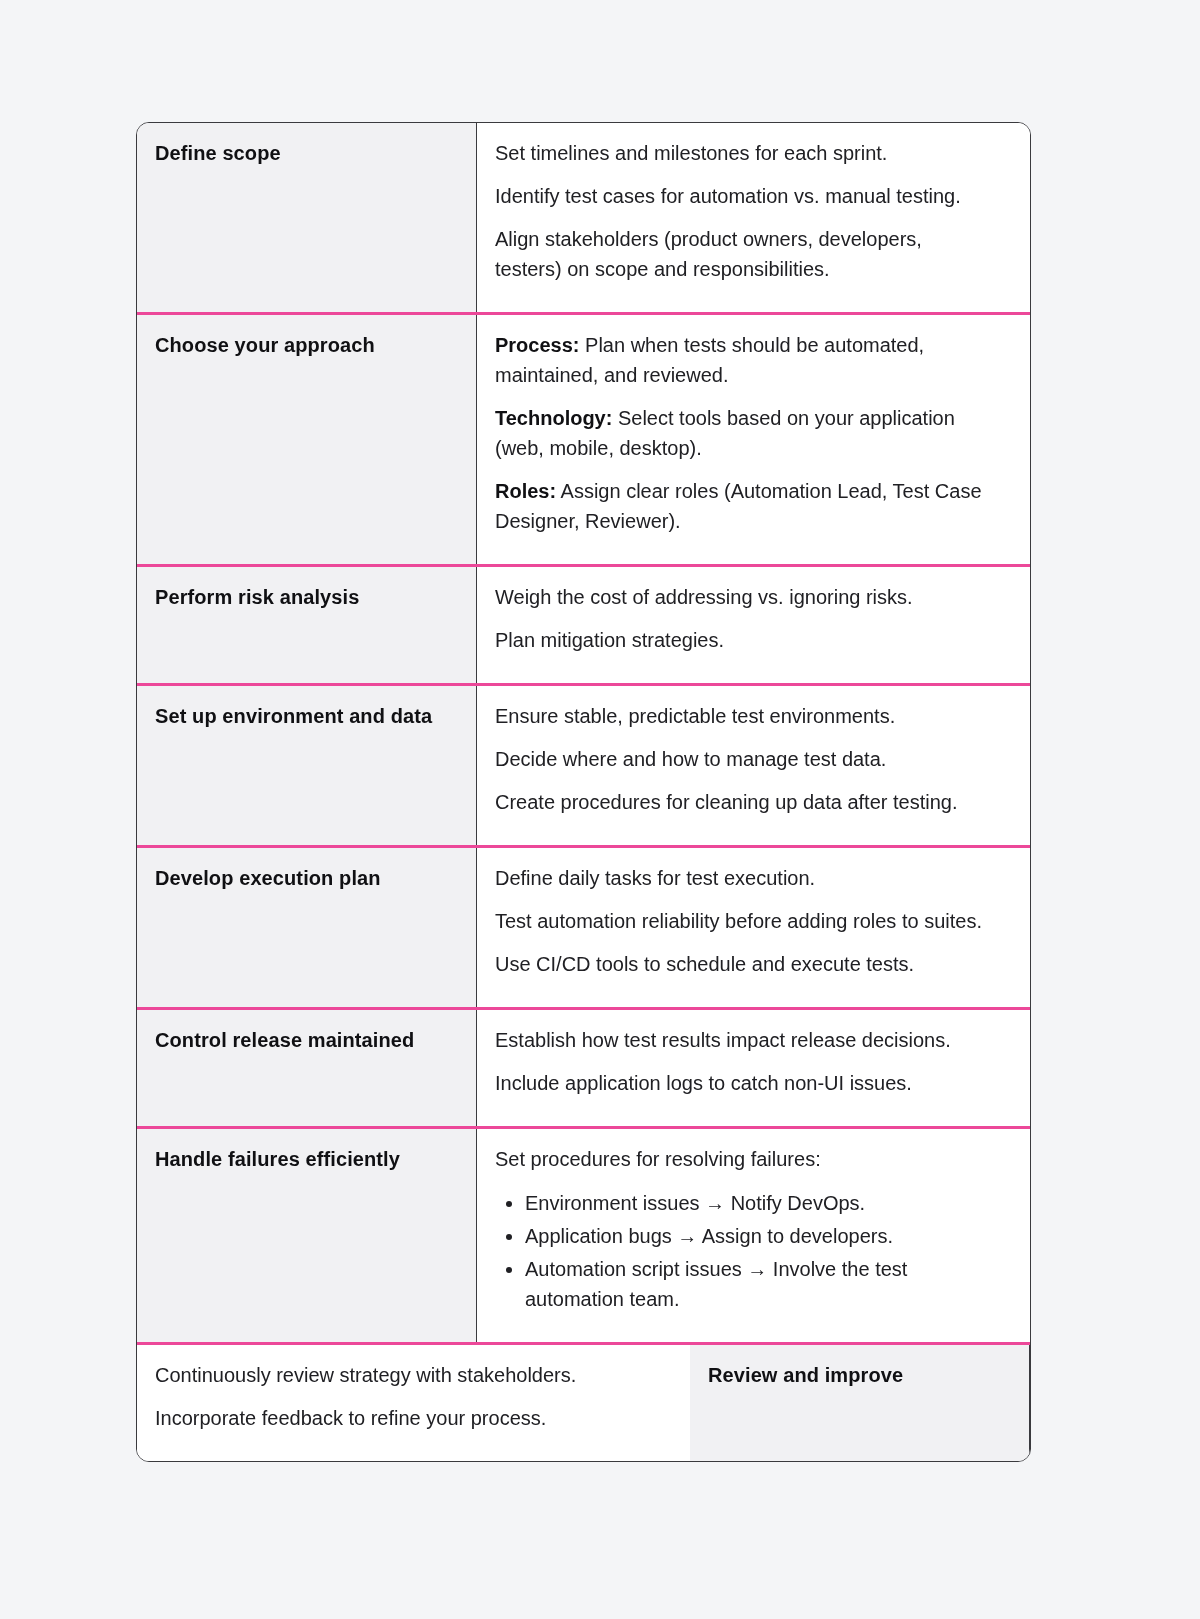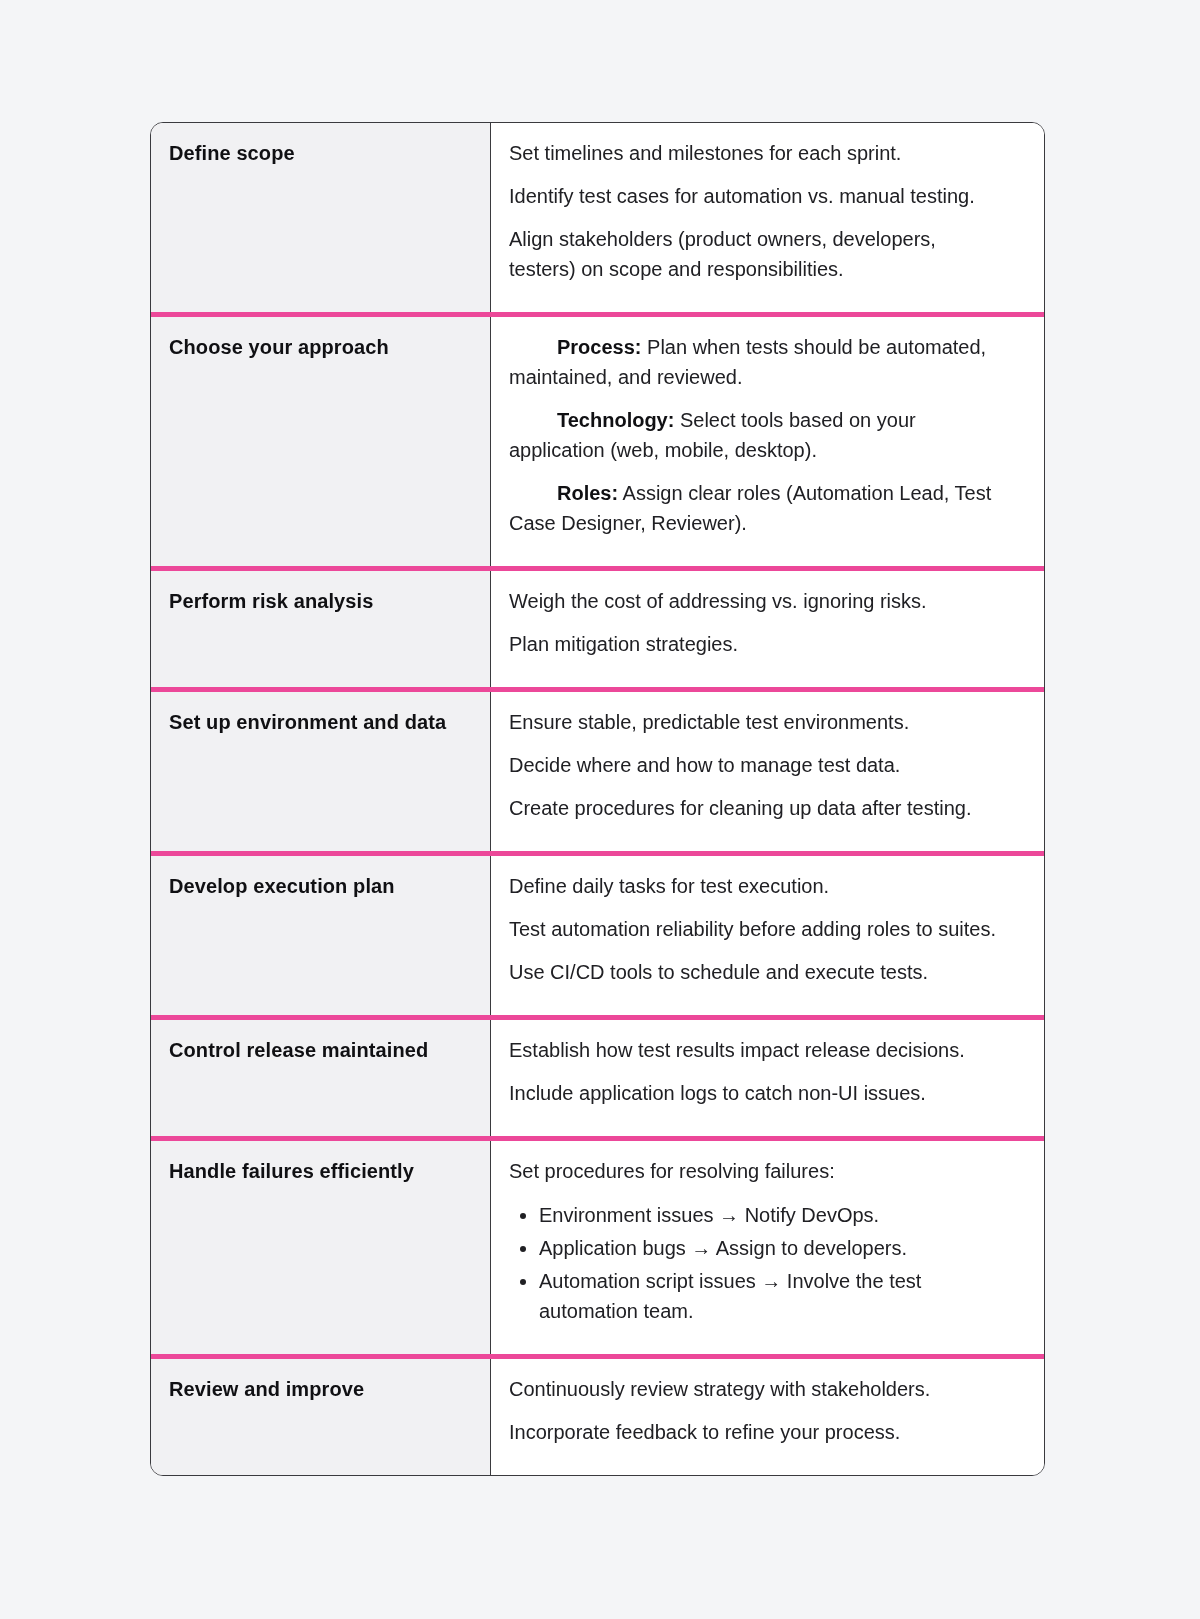--- a/index.html
+++ b/index.html
@@ -9,32 +9,32 @@
   body {
     width: 1200px;
     height: 1619px;
     background: #f4f5f7;
     font-family: "Liberation Sans", "DejaVu Sans", sans-serif;
     color: #202024;
     position: relative;
   }
   .steps-table {
     position: absolute;
-    left: 150px;
+    left: 136px;
     top: 122px;
     width: 895px;
     border: 1px solid #3a3a3e;
     border-radius: 13px;
     overflow: hidden;
     background: #ffffff;
     box-sizing: border-box;
   }
   .trow {
     display: flex;
-    border-top: 5px solid #ec4899;
+    border-top: 3px solid #ec4899;
   }
   .trow:first-child {
     border-top: none;
   }
   .cell {
     box-sizing: border-box;
     font-size: 20px;
     line-height: 30px;
   }
   .cell-head {
@@ -52,21 +52,20 @@
     background: #ffffff;
     padding: 15px 48px 15px 18px;
     color: #202024;
   }
   .cell-body p {
     margin: 0 0 13px 0;
   }
   .cell-body b {
     font-weight: 700;
     color: #101013;
-    margin-left: 48px;
   }
   .cell-body ul {
     margin: 14px 0 13px 0;
     padding: 0 0 0 30px;
     list-style: disc;
   }
   .cell-body li {
     margin: 0 0 3px 0;
   }
 </style>
@@ -133,20 +132,20 @@
       <p>Set procedures for resolving failures:</p>
       <ul>
         <li>Environment issues → Notify DevOps.</li>
         <li>Application bugs → Assign to developers.</li>
         <li>Automation script issues → Involve the test automation team.</li>
       </ul>
     </div>
   </div>
 
   <div class="trow">
-    <div class="cell cell-head">Review and improve</div>
     <div class="cell cell-body">
       <p>Continuously review strategy with stakeholders.</p>
       <p>Incorporate feedback to refine your process.</p>
     </div>
+    <div class="cell cell-head">Review and improve</div>
   </div>
 
 </div>
 
 </body></html>

